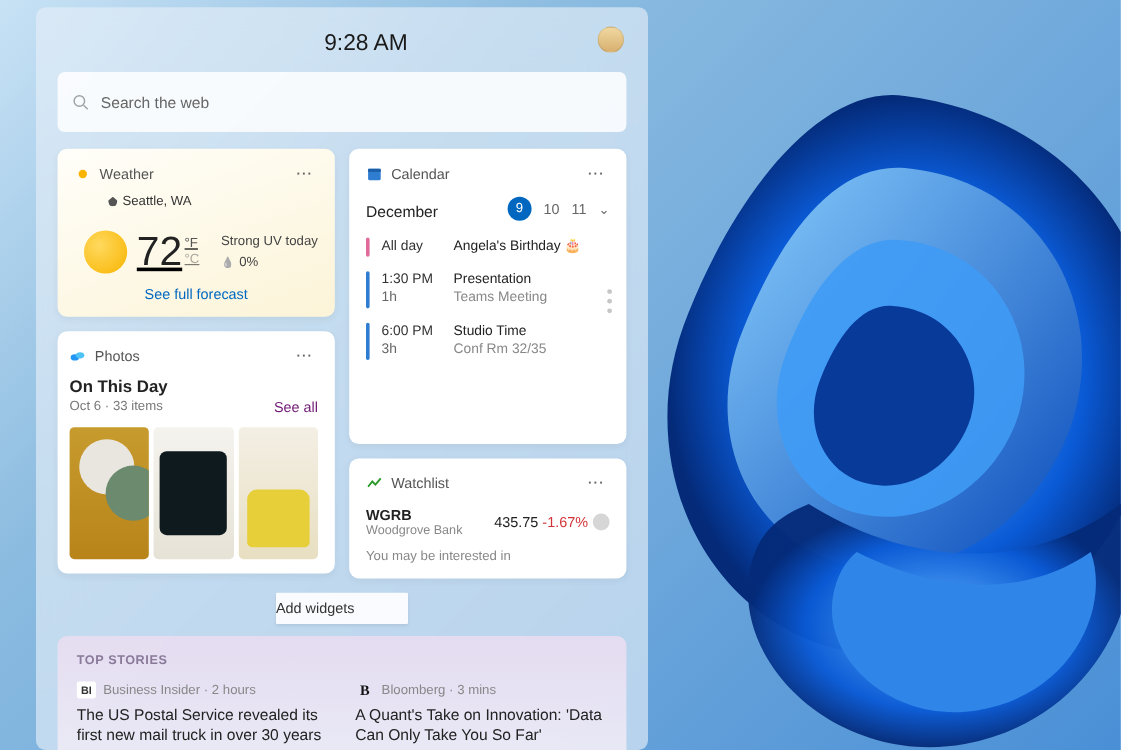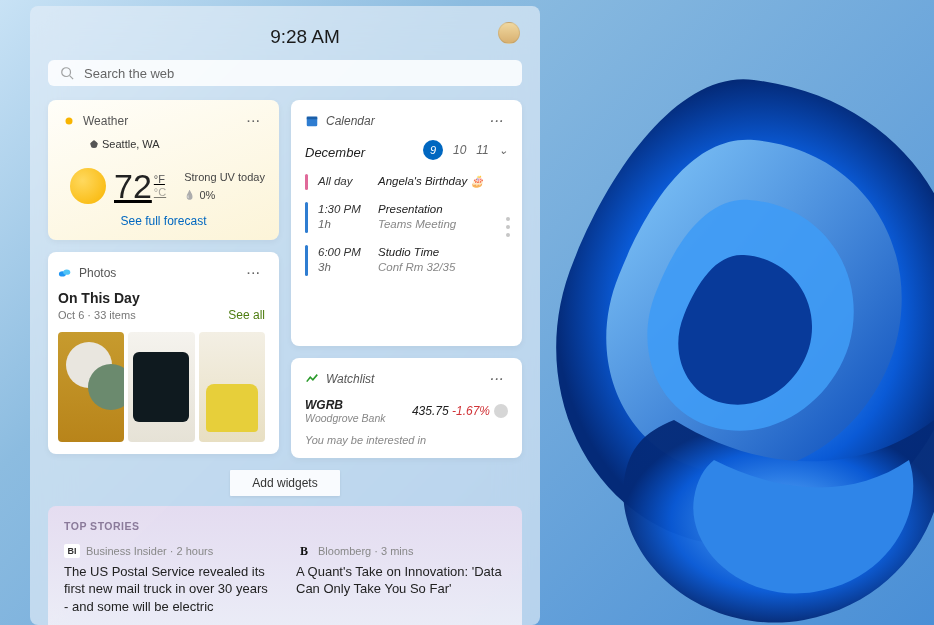--- a/index.html
+++ b/index.html
@@ -52,21 +52,21 @@
   width: 22px;
   height: 22px;
   border-radius: 50%;
   background: linear-gradient(#f0d8a0, #d8b070);
   border: 1px solid rgba(0,0,0,0.08);
 }
 .search-bar {
   margin-top: 6px;
   background: rgba(255,255,255,0.85);
   border-radius: 6px;
-  height: 26px;
+  height: 50px;
   display: flex;
   align-items: center;
   padding: 0 12px;
   gap: 10px;
   color: #666;
   font-size: 13px;
 }
 .search-icon { width: 14px; height: 14px; opacity: .6; }
 .widget-grid {
   margin-top: 14px;
@@ -110,21 +110,21 @@
 .weather-right { font-size: 11px; color: #444; margin-left: 10px; }
 .wx-loc { font-size: 11px; color: #333; margin-bottom: 10px; display:flex; align-items:center; gap:4px; }
 .wx-loc::before { content:""; width:8px; height:8px; background:#555; clip-path: polygon(50% 0, 100% 40%, 80% 100%, 20% 100%, 0 40%); border-radius:50% 50% 50% 50% / 60% 60% 40% 40%; }
 .precip { margin-top: 6px; display:flex; align-items:center; gap:4px; }
 .precip::before { content:"\1F4A7"; font-size: 9px; filter: grayscale(1); }
 .forecast-link { color: #0067c0; font-size: 12px; text-align: center; margin-top: 4px; cursor:pointer; }
 .photos-card { grid-row: span 1; padding-left: 10px; }
 .photos-body { padding-top: 6px; }
 .photos-title { font-size: 14px; font-weight: 600; color: #222; }
 .photos-meta { font-size: 11px; color: #777; margin-top: 2px; display:flex; justify-content: space-between; align-items:center; }
-.see-all { color: #4d7c0f; font-size: 12px; cursor:pointer; }
+.see-all { color: #701a75; font-size: 12px; cursor:pointer; }
 .photo-strip { display: flex; gap: 4px; margin-top: 10px; height: 110px; }
 .photo-thumb { flex: 1; border-radius: 4px; position:relative; overflow:hidden; }
 .thumb-a { background: linear-gradient(#c79b2e,#b8841a); }
 .thumb-a::before { content:""; position:absolute; left:8px; top:10px; width:46px; height:46px; background:#e9e6df; border-radius:50%; }
 .thumb-a::after { content:""; position:absolute; left:30px; top:32px; width:46px; height:46px; background:#6b8a6e; border-radius:50%; }
 .thumb-b { background: linear-gradient(#f5f3ee,#e6e2d6); display:flex; align-items:center; justify-content:center; }
 .thumb-b::after { content:""; width:56px; height:70px; background:#0f1a1f; border-radius:6px; }
 .thumb-c { background: linear-gradient(#f3efe4,#e8dfc2); display:flex; align-items:flex-end; justify-content:center; }
 .thumb-c::after { content:""; width:52px; height:48px; margin-bottom:10px; background:#e7cf3a; border-radius:8px 8px 4px 4px; }
 .calendar-card { min-height: 246px; }
@@ -155,37 +155,36 @@
 .watch-note { font-size:11px; color:#888; margin-top:10px; }
 .watch-badge { display:inline-block; width:14px; height:14px; background:#d6d6d6; border-radius:50%; vertical-align:middle; margin-left:4px; }
 .add-widgets {
   margin: 12px auto 10px auto;
   width: 110px;
   background: rgba(255,255,255,0.9);
   border-radius: 1px;
   padding: 6px 0;
   font-size: 12px;
   color: #333;
-  text-align: center;
   cursor: pointer;
   box-shadow: 0 1px 3px rgba(0,0,0,0.08);
 }
 .news-section {
   background: linear-gradient(180deg, rgba(232,220,240,0.9), rgba(240,240,248,0.9));
   border-radius: 8px;
   padding: 14px 16px 24px 16px;
 }
 .news-header { font-size: 10.5px; letter-spacing: .5px; color:#8a7a9a; font-weight:600; }
 .news-grid { display:grid; grid-template-columns: 1fr 1fr; gap: 22px; margin-top: 12px; }
 .news-item { font-size: 13px; color:#222; line-height:1.35; }
 .news-src { font-size: 11px; color:#888; display:flex; align-items:center; gap:6px; margin-bottom:4px; }
 .src-badge { width:16px; height:14px; background:#fff; border-radius:2px; font-size:9px; display:flex; align-items:center; justify-content:center; color:#333; font-weight:700; }
 .src-badge.b { font-family: Georgia, serif; font-size:12px; background:transparent; color:#111; }
 .left-col { display:flex; flex-direction:column; gap:12px; }
-.right-col { display:flex; flex-direction:column; gap:12px;font-style:italic; }
+.right-col { display:flex; flex-direction:column; gap:12px; }
 </style>
 </head>
 <body>
 
 <div class="desktop-bg">
   <svg viewBox="0 0 520 620" width="520" height="620">
     <defs>
       <radialGradient id="g1" cx="50%" cy="50%">
         <stop offset="0%" stop-color="#66b8ff"></stop>
         <stop offset="70%" stop-color="#0a5ad6"></stop>

